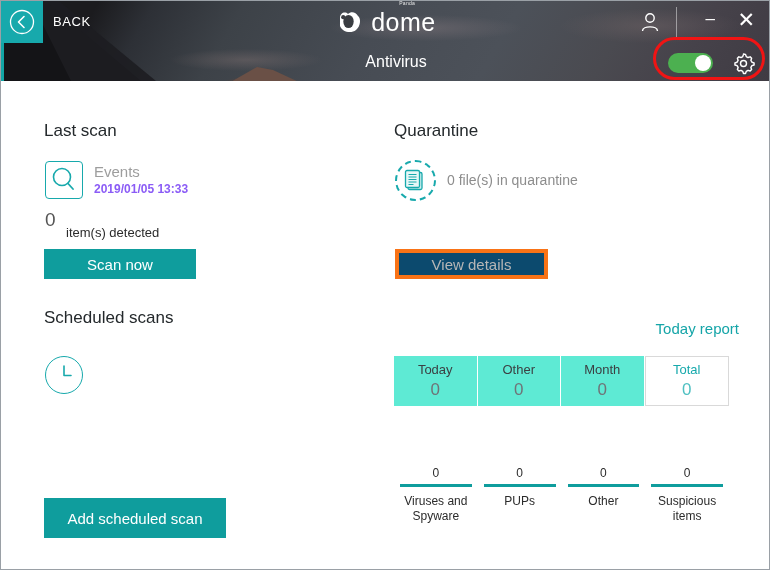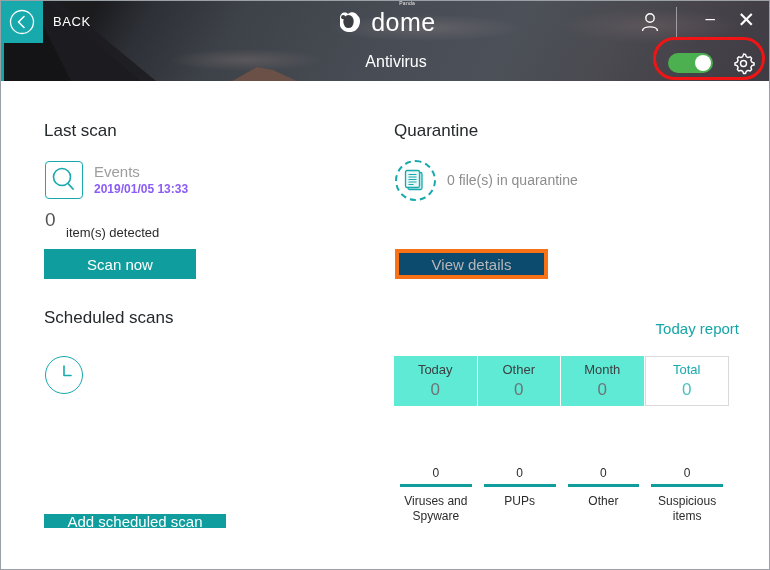--- a/index.html
+++ b/index.html
@@ -201,21 +201,21 @@
   .btn-primary {
     position: absolute;
     background: #0f9d9d; color: #fff;
     border: none;
     font-family: "Liberation Sans", sans-serif;
     font-size: 15px;
     cursor: pointer;
     display: flex; align-items: center; justify-content: center;
   }
   #btn-scan-now { left: 43px; top: 168px; width: 152px; height: 30px; }
-  #btn-add-sched{ left: 43px; top: 433px; width: 182px; height: 14px; }
+  #btn-add-sched{ left: 43px; top: 417px; width: 182px; height: 40px; }
 
   
   #t-sched { left: 43px; top: 227px; }
   .clock-circle {
     position: absolute; left: 44px; top: 275px;
     width: 38px; height: 38px;
     border: 1px solid #17a9ac; border-radius: 50%;
   }
   .sched-msg {
     position: absolute; left: 93px; top: 287px;

